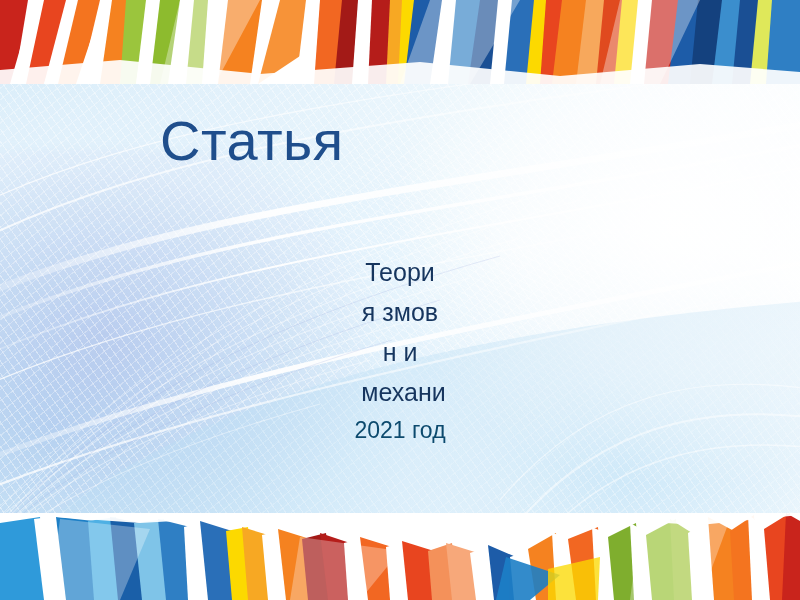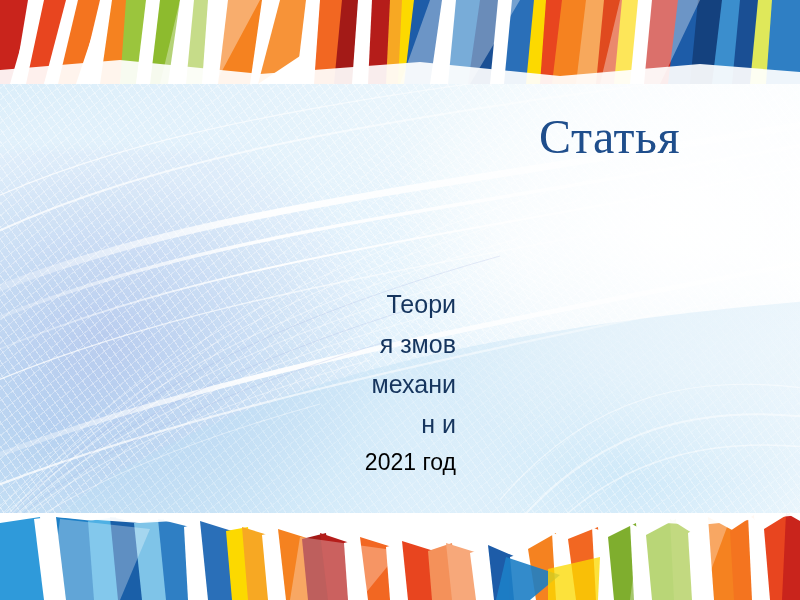--- a/index.html
+++ b/index.html
@@ -83,46 +83,45 @@
   }
   .band-top { top: 0; height: 84px; }
   .band-bottom { top: 513px; height: 87px; }
 
   
   .title {
     position: absolute;
     left: 160px;
     top: 112px;
     width: 520px;
-    text-align: right;
-    font-size: 48px;
+    text-align: left;
+    font-size: 56px;
     line-height: 1.05;
     color: #1f4e8c;
     letter-spacing: 0.5px;
     white-space: nowrap;
-    font-family: Liberation Serif, serif;
   }
 
   .subtitle-block {
     position: absolute;
     left: 344px;
-    top: 284px;
+    top: 252px;
     width: 112px;
-    text-align: right;
+    text-align: center;
   }
   .subtitle-line {
     font-size: 25px;
     line-height: 40px;
     color: #16355e;
     white-space: pre;
   }
   .year-line {
     font-size: 23px;
     line-height: 36px;
-    color: #000000;
+    color: #0c4a6e;
     white-space: pre;
   }
 </style>
 </head>
 <body>
 
 <div class="slide">
 
   <div class="bg-base"></div>
   <div class="bg-violet"></div>
@@ -299,18 +298,18 @@
 
       <polygon points="0,0 140,10 280,2 420,14 560,4 700,12 800,2 800,0" fill="#ffffff" opacity="0.95"></polygon>
     </svg>
   </div>
 
   <div class="title">Статья</div>
 
   <div class="subtitle-block">
     <div class="subtitle-line">Теори</div>
     <div class="subtitle-line">я змов</div>
+    <div class="subtitle-line">н и</div>
     <div class="subtitle-line"> механи</div>
-    <div class="subtitle-line">н и</div>
     <div class="year-line">2021 год</div>
   </div>
 
 </div>
 
 </body></html>

